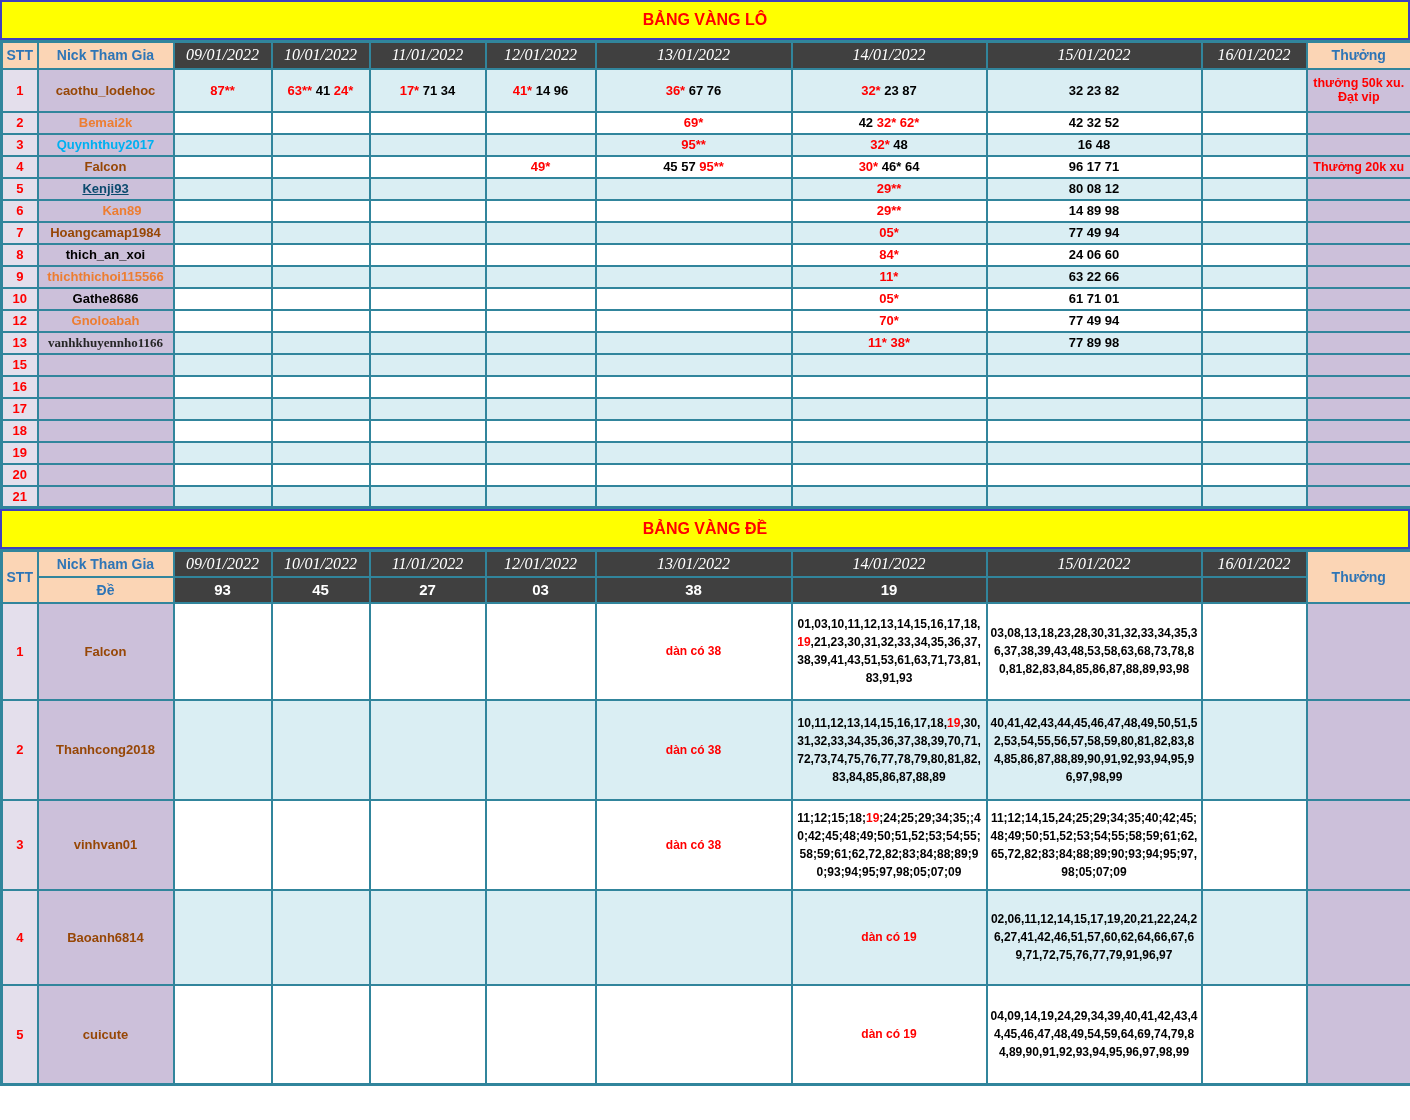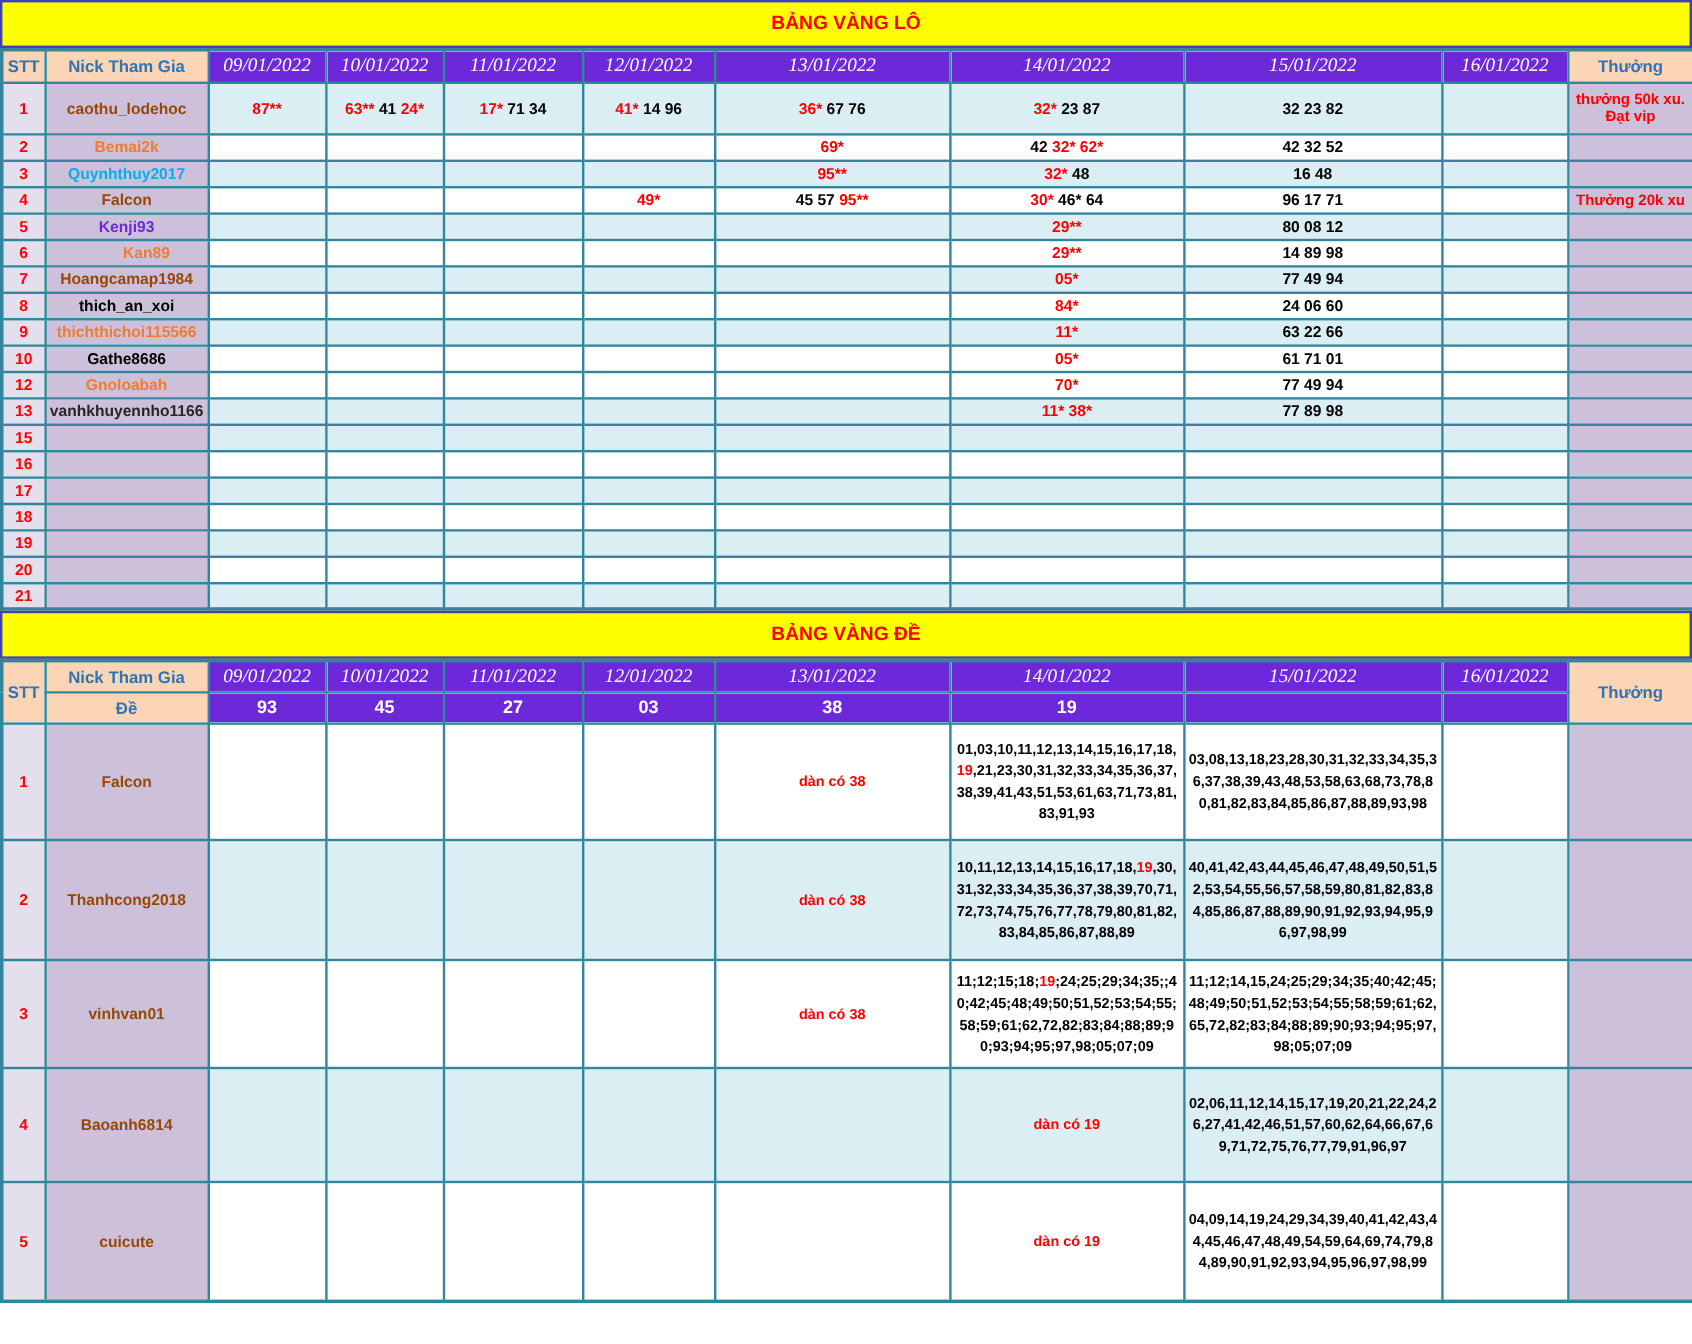--- a/index.html
+++ b/index.html
@@ -8,21 +8,21 @@
     width:1406px;height:36px;line-height:36px;
     background:#ffff00;color:#ff0000;
     font-size:16px;font-weight:bold;text-align:center;
     border:2px solid #3f3fbf;
   }
   table{border-collapse:collapse;table-layout:fixed;width:1410px;}
   th,td{border:2px solid #31859c;overflow:hidden;padding:0;}
   table{border:3px solid #31859c;}
   th.peach{background:#fbd5b5;color:#2e75b6;font-size:14px;font-weight:bold;text-align:center;}
   th.date{
-    background:#6d28d9;color:#ffffff;
+    background:#404040;color:#ffffff;
     font-family:"Liberation Serif",serif;font-style:italic;
     font-size:16px;font-weight:normal;
   }
   th.de-value{font-style:normal;font-weight:bold;font-size:15px;font-family:"Liberation Sans",sans-serif;}
   td.stt{background:#e4dfec;color:#ff0000;font-weight:bold;font-size:13px;text-align:center;}
   td.nick{background:#ccc0da;font-weight:bold;font-size:13px;text-align:center;}
   td.data{text-align:center;font-weight:bold;font-size:13px;color:#000000;}
   td.thuong{background:#ccc0da;color:#c00000;font-weight:bold;font-size:12.5px;text-align:center;padding:0 2px;}
   tr.shaded td.data{background:#daeef3;}
   tr.plain td.data{background:#ffffff;}
@@ -123,21 +123,21 @@
         <td class="data"></td>
         <td class="data"><span class="red">49*</span></td>
         <td class="data"><span>45 57 </span><span class="red">95**</span></td>
         <td class="data"><span class="red">30*</span><span> 46* 64</span></td>
         <td class="data"><span>96 17 71</span></td>
         <td class="data"></td>
         <td class="thuong"><span class="red">Thưởng 20k xu</span></td>
       </tr>
       <tr class="shaded">
         <td class="stt">5</td>
-        <td class="nick" style="color: #6d28d9;">Kenji93</td>
+        <td class="nick" style="color: #0c4a6e; text-decoration: underline;">Kenji93</td>
         <td class="data"></td>
         <td class="data"></td>
         <td class="data"></td>
         <td class="data"></td>
         <td class="data"></td>
         <td class="data"><span class="red">29**</span></td>
         <td class="data"><span>80 08 12</span></td>
         <td class="data"></td>
         <td class="thuong"></td>
       </tr>
@@ -214,21 +214,21 @@
         <td class="data"></td>
         <td class="data"></td>
         <td class="data"></td>
         <td class="data"><span class="red">70*</span></td>
         <td class="data"><span>77 49 94</span></td>
         <td class="data"></td>
         <td class="thuong"></td>
       </tr>
       <tr class="shaded">
         <td class="stt">13</td>
-        <td class="nick" style="color: rgb(38, 38, 38);">vanhkhuyennho1166</td>
+        <td class="nick" style="color: rgb(38, 38, 38); font-family: Liberation Serif, serif;">vanhkhuyennho1166</td>
         <td class="data"></td>
         <td class="data"></td>
         <td class="data"></td>
         <td class="data"></td>
         <td class="data"></td>
         <td class="data"><span class="red">11* 38*</span></td>
         <td class="data"><span>77 89 98</span></td>
         <td class="data"></td>
         <td class="thuong"></td>
       </tr>

